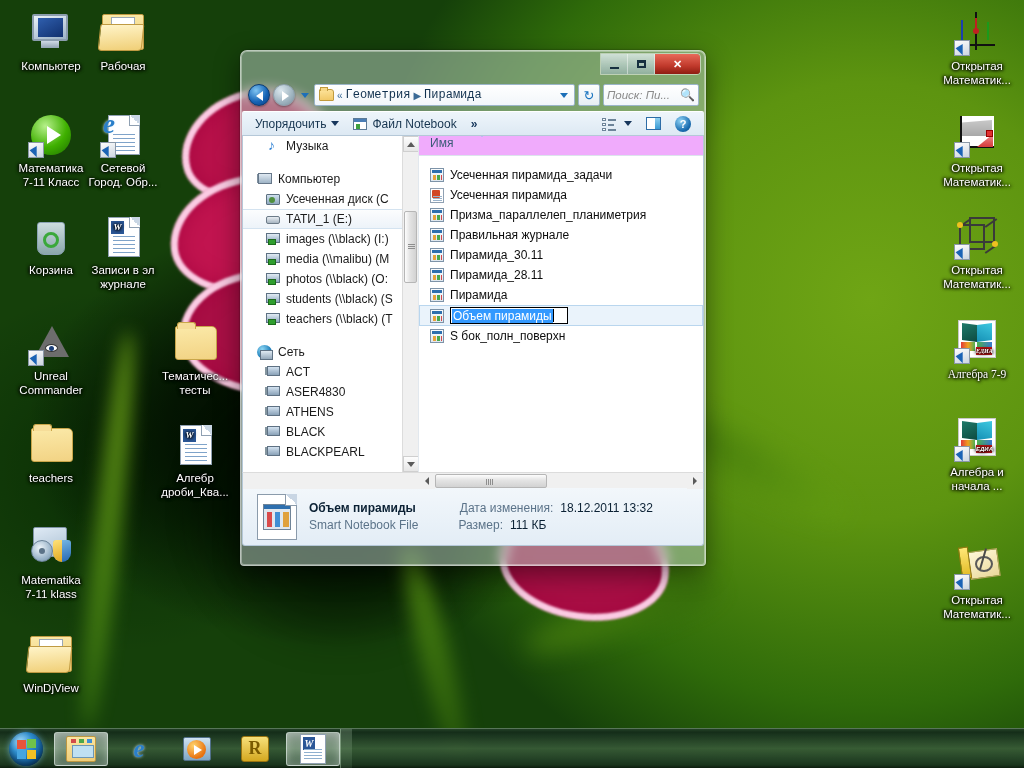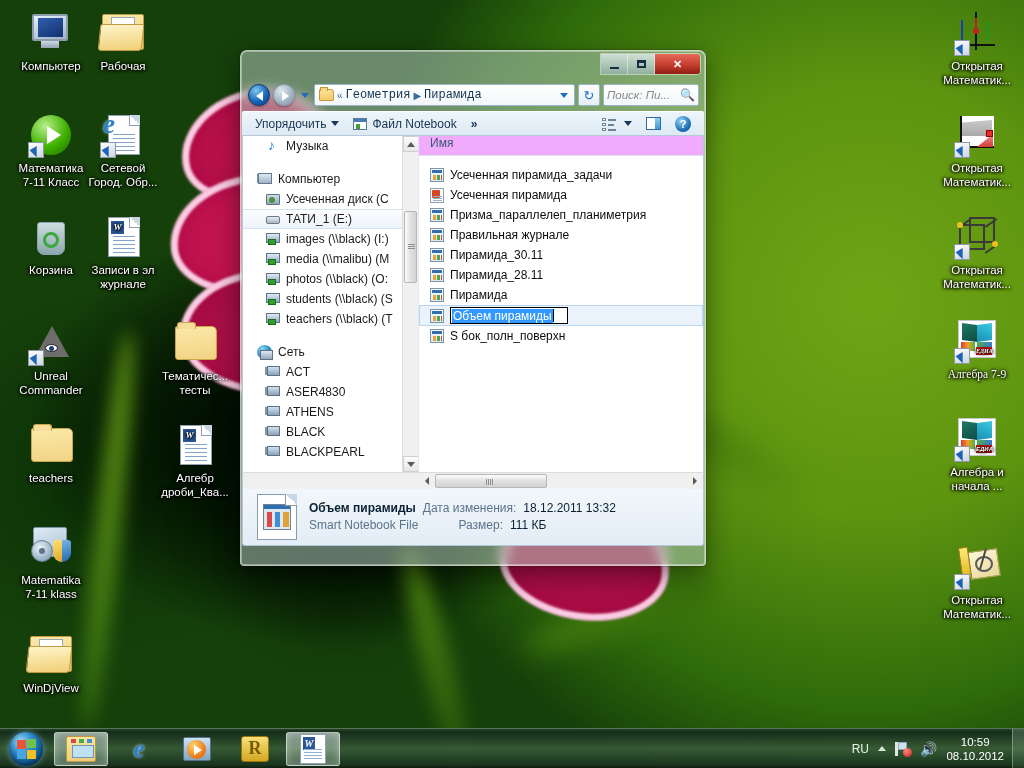--- a/index.html
+++ b/index.html
@@ -235,21 +235,21 @@
   #det-ico .mini{position:absolute;left:5px;top:9px;width:28px;height:26px;background:#dfe7ee;border:1px solid #6f8498;}
   #det-ico .mini::before{content:"";position:absolute;left:0;top:0;right:0;height:4px;background:#2e6fae;}
   #det-ico .mini .cells{position:absolute;left:3px;top:7px;width:22px;height:15px;
     background:
       linear-gradient(90deg,#d94b4b 0 5px,transparent 5px 8px,#3f8fd4 8px 13px,transparent 13px 16px,#e0a13b 16px 21px);
   }
   #det-txt{font-size:12px;color:#15344e;line-height:17px;}
   .det-line{display:flex;gap:7px;align-items:baseline;}
   .det-name{font-weight:bold;color:#0b2134;}
   .det-type{color:#5b7389;}
-  .det-lbl{color:#5b7389;}
+  .det-lbl{color:#5b7389;margin-left:37px;}
   .det-val{color:#0b2134;}
 
   
   #taskbar{position:absolute;left:0;bottom:0;width:1024px;height:40px;
     background:linear-gradient(180deg, rgba(36,64,40,.93) 0%, rgba(20,44,26,.96) 8%, rgba(58,92,58,.88) 50%, rgba(26,52,30,.96) 92%, rgba(12,28,14,.98) 100%);
     border-top:1px solid rgba(180,220,180,.45); display:flex;align-items:center;}
   #startbtn{width:48px;height:40px;display:flex;align-items:center;justify-content:center;margin-left:2px;}
   #start-orb{width:34px;height:34px;border-radius:50%;
     background:radial-gradient(circle at 34% 28%, #9fd8f7 0%, #2f8fd0 35%, #125e9c 68%, #06305a 100%);
     box-shadow:0 0 6px rgba(120,200,255,.6), inset 0 -3px 6px rgba(0,0,0,.45);
@@ -761,28 +761,14 @@
   <div class="tbapp">
     <div class="r-glyph">R</div>
   </div>
   <div class="tbapp active">
     <div class="w-glyph">
         <i class="wb">W</i>
         <i class="wl"></i>
       </div>
   </div>
 
-  <div id="tray">
-    <span id="tray-lang">RU</span>
-    <span id="tray-caret"></span>
-    <span style="position:relative;display:inline-block;width:16px;height:14px;">
-      <i style="position:absolute;left:0;top:0;width:3px;height:14px;background:#dfe9e0;"></i>
-      <i style="position:absolute;left:3px;top:0;width:9px;height:8px;background:#cfe0f0;border:1px solid #8fa8bd;"></i>
-      <i style="position:absolute;right:-1px;bottom:-1px;width:9px;height:9px;border-radius:50%;background:radial-gradient(circle at 35% 30%,#ff8a7a,#c52020);"></i>
-    </span>
-    <span style="font-size:14px;color:#eaf3ea;">🔊</span>
-    <div id="clock">
-      <div>10:59</div>
-      <div>08.10.2012</div>
-    </div>
-  </div>
   <div id="showdesk"></div>
 </div>
 
 </body></html>

